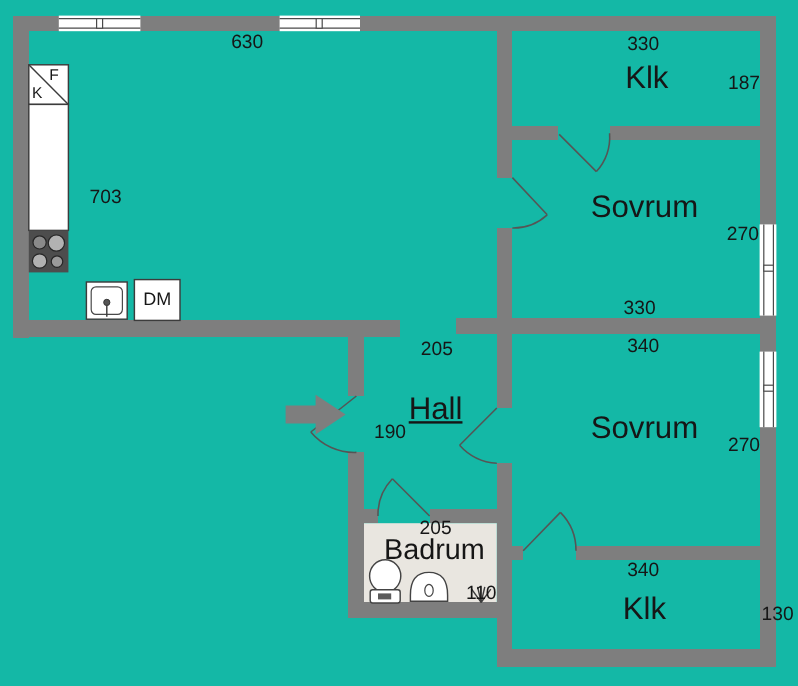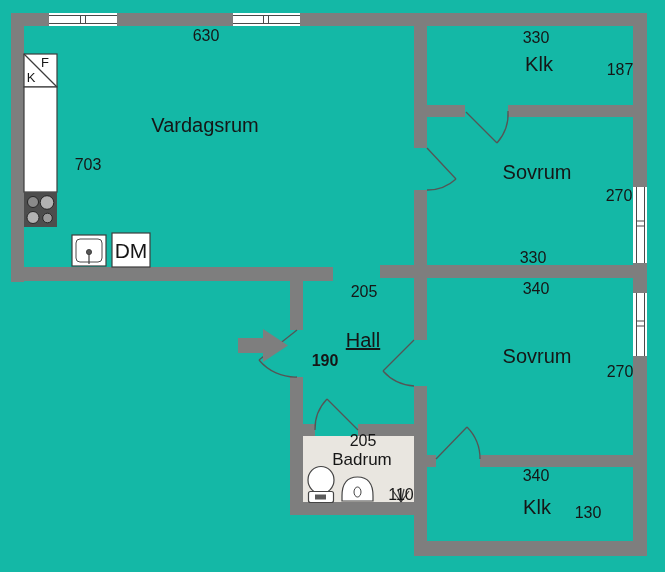--- a/index.html
+++ b/index.html
@@ -1,25 +1,25 @@
 <!DOCTYPE html>
 <html><head>
 <meta charset="utf-8">
 <style>
   html,body{margin:0;padding:0;background:#ffffff;}
   .plan{position:relative;width:665px;height:572px;background:#14b8a6;overflow:hidden;
         font-family:"Liberation Sans", sans-serif;}
   .plan svg{position:absolute;left:0;top:0;}
   .lbl{position:absolute;transform:translate(-50%,-50%);color:#161616;line-height:1;
        white-space:nowrap;user-select:none;}
-  .room{font-size:20px;}
-  .room-sm{font-size:17px;}
+  .room{font-size:26px;}
+  .room-sm{font-size:24px;}
   .dim{font-size:16px;}
   .fk{font-size:13px;}
-  .dm{font-size:21px;}
+  .dm{font-size:15px;}
   .box{fill:#ffffff;stroke:#3c3c3c;stroke-width:1.2;}
   .box2{fill:#ffffff;stroke:#4a4a4a;stroke-width:1;}
   .door{fill:none;stroke:#555555;stroke-width:1.3;}
   .winline{stroke:#4a4a4a;stroke-width:1;}
   .fixline{stroke:#3c3c3c;stroke-width:1.2;fill:none;}
 </style>
 </head>
 <body>
 
 <div class="plan">
@@ -135,43 +135,42 @@
     </g>
     <g stroke="#3c3c3c" stroke-width="1.2">
       <line x1="401" y1="502" x2="393" y2="491"></line>
       <line x1="401" y1="502" x2="398" y2="489"></line>
       <line x1="401" y1="502" x2="404" y2="489"></line>
       <line x1="401" y1="502" x2="409" y2="491"></line>
     </g>
   </svg>
 
   <div class="lbl dim" style="left:206px;top:36px;">630</div>
-  <div class="lbl room" style="left:205px;top:125px;">Vardagsrum</div>
   <div class="lbl dim" style="left:88px;top:165px;">703</div>
 
   <div class="lbl fk" style="left:45px;top:62px;">F</div>
   <div class="lbl fk" style="left:31px;top:77px;">K</div>
   <div class="lbl dm" style="left:131px;top:250px;">DM</div>
 
   <div class="lbl dim" style="left:536px;top:38px;">330</div>
   <div class="lbl room" style="left:539px;top:64px;">Klk</div>
   <div class="lbl dim" style="left:620px;top:70px;">187</div>
 
   <div class="lbl room" style="left:537px;top:172px;">Sovrum</div>
   <div class="lbl dim" style="left:619px;top:196px;">270</div>
   <div class="lbl dim" style="left:533px;top:258px;">330</div>
 
   <div class="lbl dim" style="left:364px;top:292px;">205</div>
   <div class="lbl room" style="left:363px;top:340px;text-decoration:underline;">Hall</div>
-  <div class="lbl dim" style="left:325px;top:361px;font-weight:bold;">190</div>
+  <div class="lbl dim" style="left:325px;top:361px;">190</div>
 
   <div class="lbl dim" style="left:536px;top:289px;">340</div>
   <div class="lbl room" style="left:537px;top:356px;">Sovrum</div>
   <div class="lbl dim" style="left:620px;top:372px;">270</div>
 
   <div class="lbl dim" style="left:363px;top:441px;">205</div>
   <div class="lbl room-sm" style="left:362px;top:459px;">Badrum</div>
   <div class="lbl dim" style="left:401px;top:495px;">110</div>
 
   <div class="lbl dim" style="left:536px;top:476px;">340</div>
   <div class="lbl room" style="left:537px;top:507px;">Klk</div>
-  <div class="lbl dim" style="left:588px;top:513px;">130</div>
+  <div class="lbl dim" style="left:648px;top:513px;">130</div>
 </div>
 
 </body></html>

